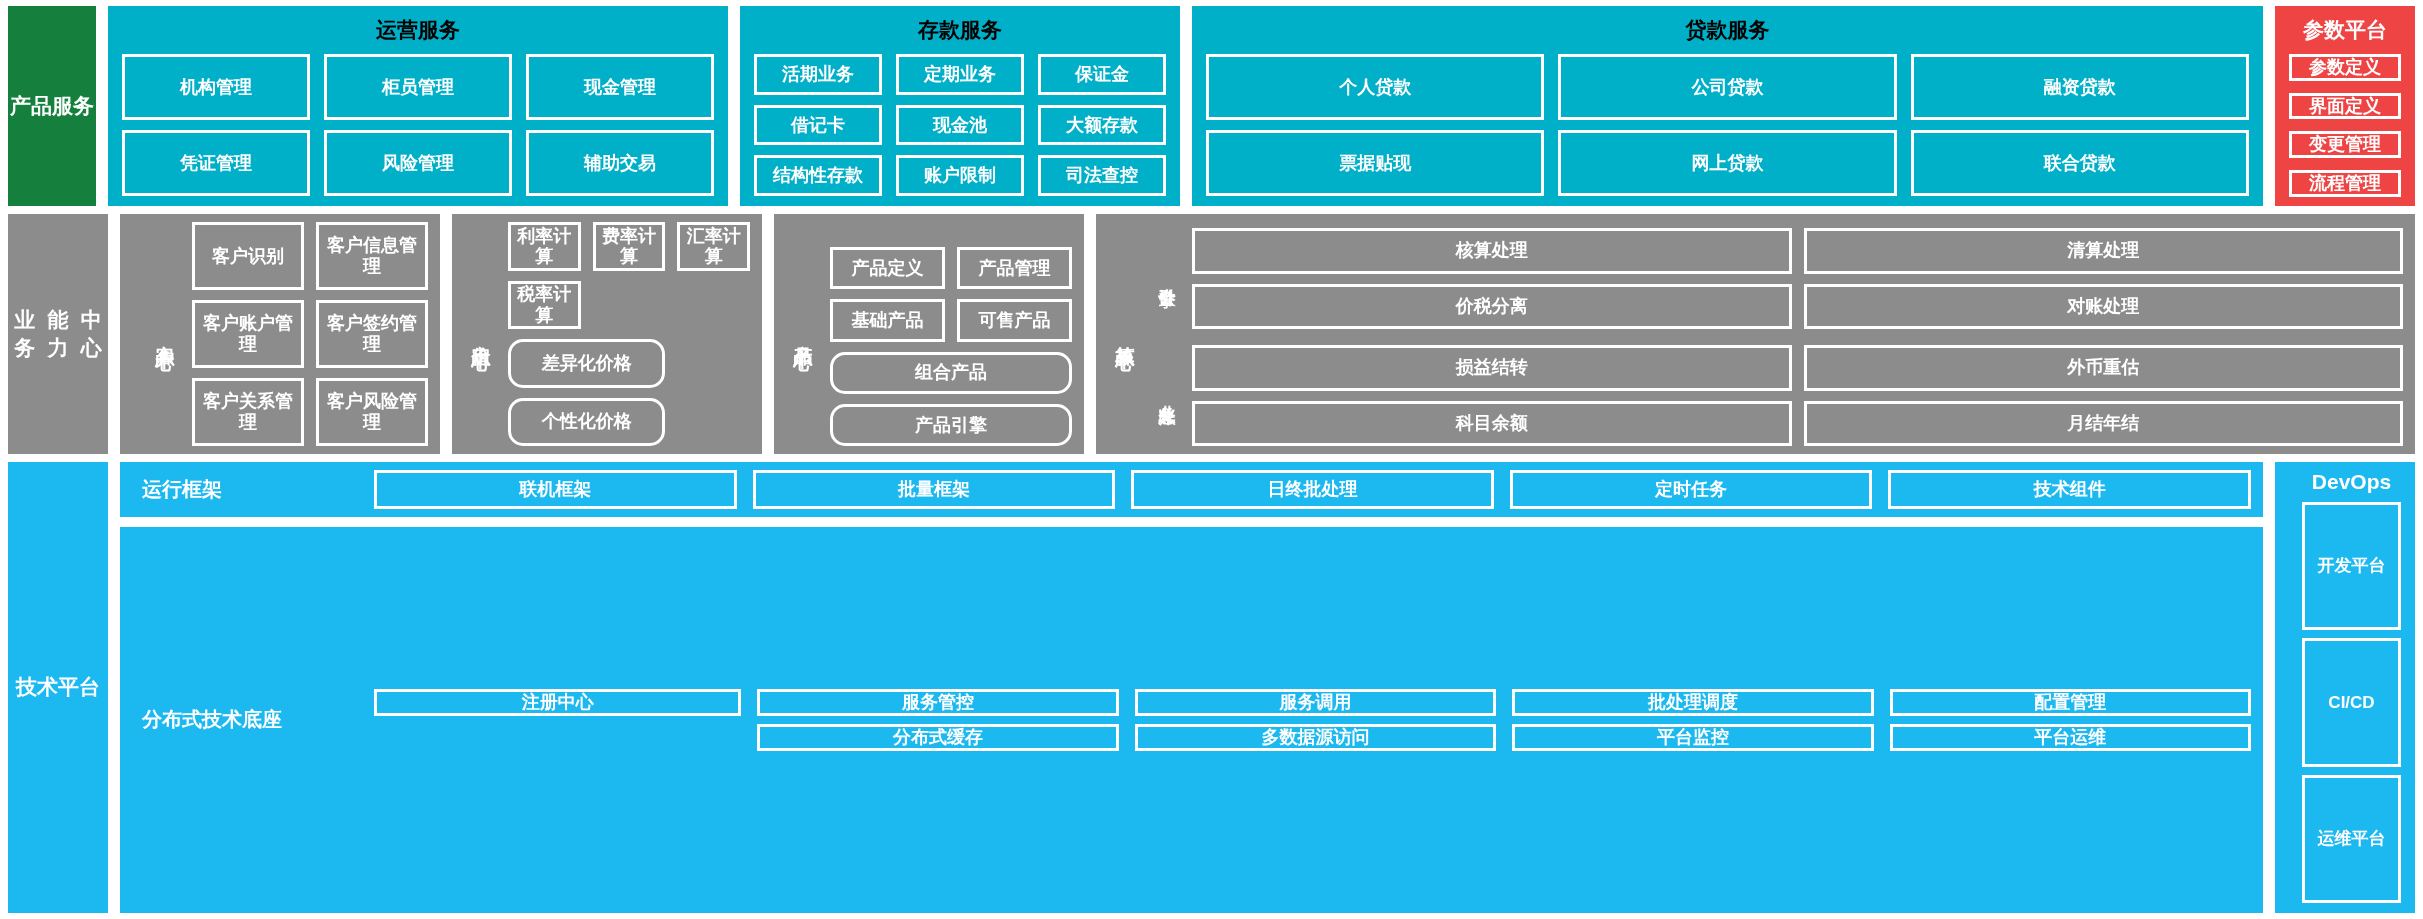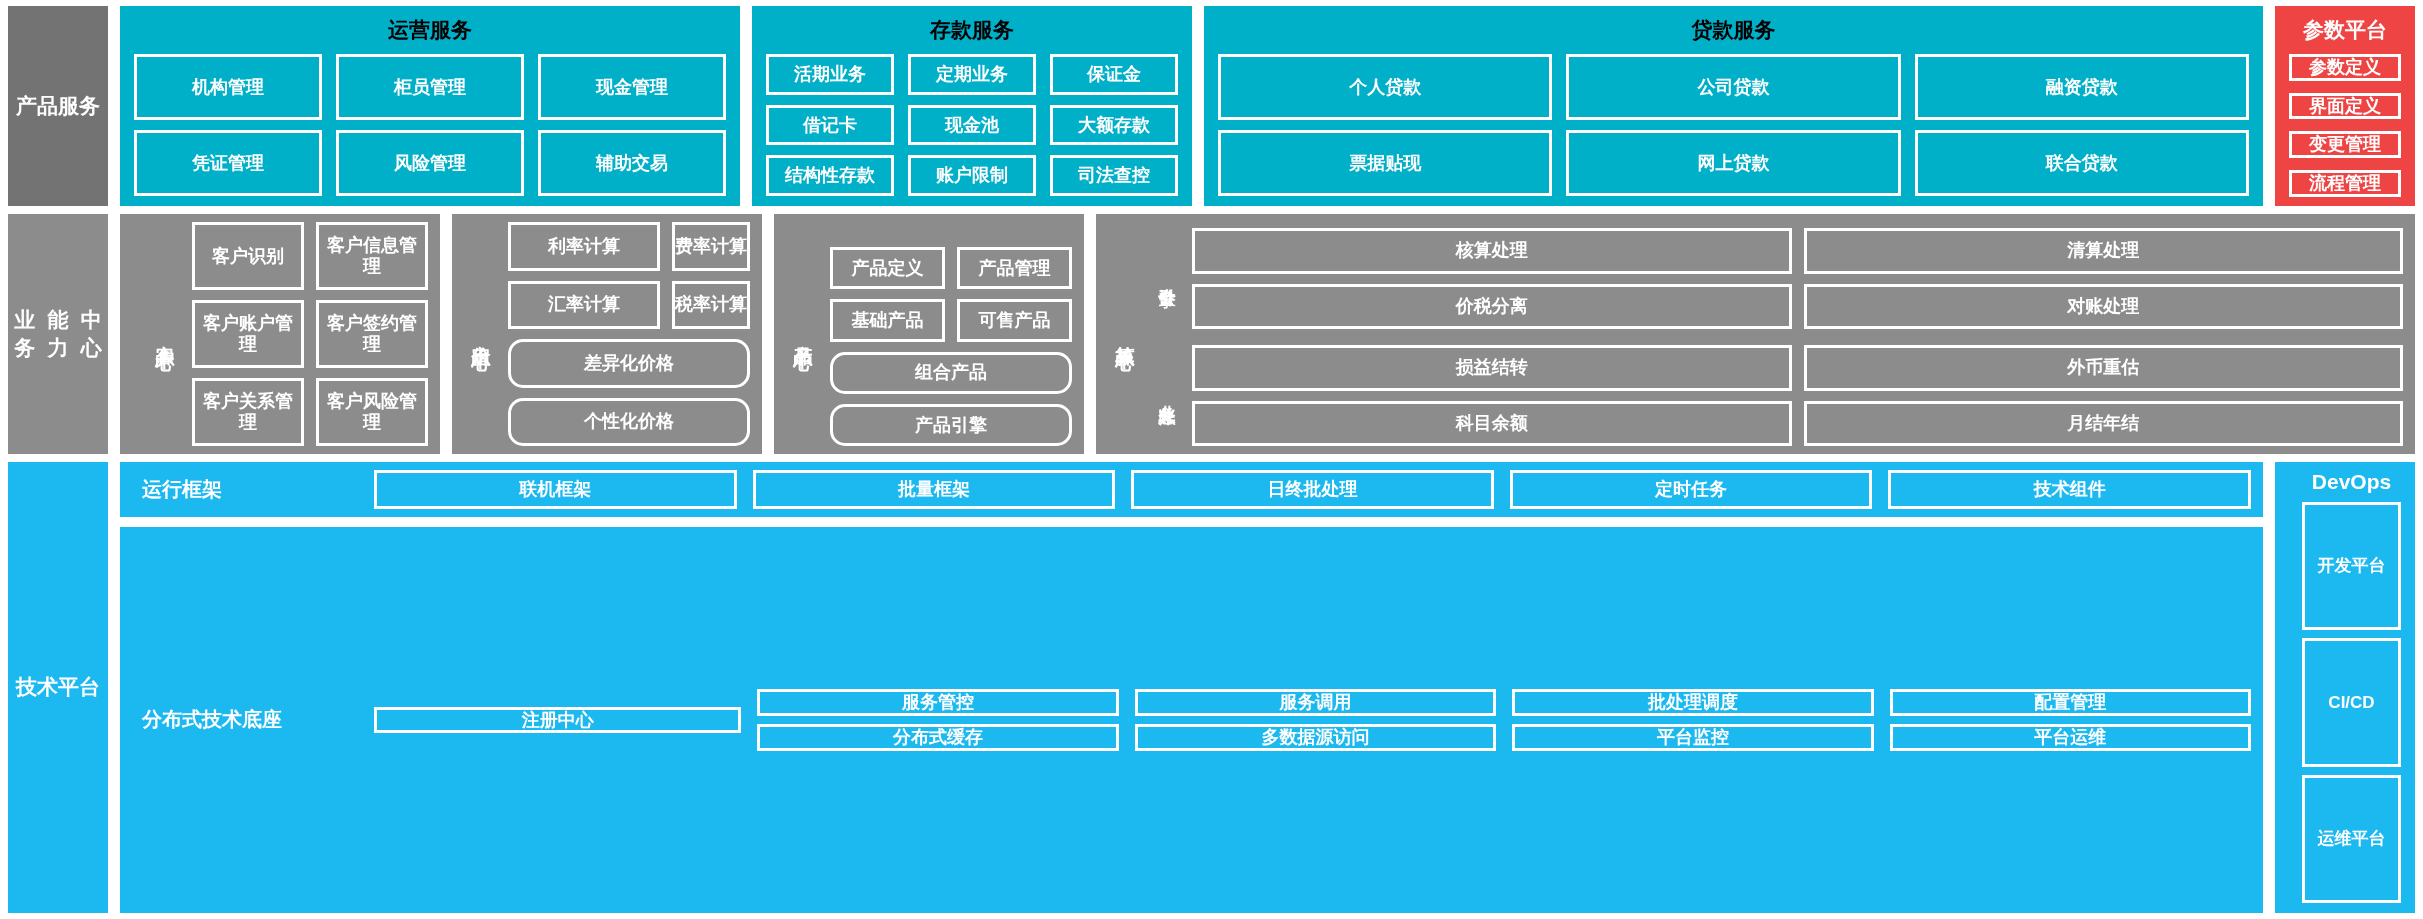--- a/index.html
+++ b/index.html
@@ -17,21 +17,21 @@
   }
   .vlabel{
     writing-mode:vertical-rl;text-orientation:upright;
     color:#ffffff;font-weight:bold;letter-spacing:2px;
     display:flex;align-items:center;justify-content:center;
     box-sizing:border-box;
   }
   
   .row1{display:flex;gap:12px;height:200px;}
   .r1-left{
-    width:100px;background:#737373;color:#fff;font-weight:bold;font-size:21px;
+    width:88px;background:#15803d;color:#fff;font-weight:bold;font-size:21px;
     display:flex;align-items:center;justify-content:center;text-align:center;
     line-height:1.35;box-sizing:border-box;
   }
   .svc{
     background:#00AFC8;box-sizing:border-box;padding:6px 14px 10px 14px;
     display:flex;flex-direction:column;
   }
   .svc-title{color:#000000;font-weight:bold;font-size:21px;text-align:center;margin:4px 0 10px 0;}
   .svc-grid{display:grid;gap:10px 14px;flex:1;}
   .svc .cell{font-size:18px;}
@@ -55,21 +55,21 @@
     width:100px;background:#8C8C8C;color:#fff;font-weight:bold;font-size:21px;
     display:flex;align-items:center;justify-content:center;text-align:center;
     line-height:1.35;box-sizing:border-box;
   }
   .center{background:#8C8C8C;box-sizing:border-box;padding:8px 12px;display:flex;gap:10px;}
   .center .vlabel{font-size:19px;flex:0 0 34px;}
   .center .cell{font-size:18px;}
   .c-cust{flex:0 0 320px;padding-left:28px;}
   .c-cust .grid{display:grid;grid-template-columns:repeat(2,1fr);grid-template-rows:repeat(3,1fr);gap:10px 12px;flex:1;}
   .c-price{flex:0 0 310px;}
-  .c-price .grid{display:grid;grid-template-columns:repeat(1,1fr);grid-template-rows:repeat(4,1fr);gap:10px 12px;flex:1;}
+  .c-price .grid{display:grid;grid-template-columns:repeat(3,1fr);grid-template-rows:repeat(4,1fr);gap:10px 12px;flex:1;}
   .c-prod{flex:0 0 310px;}
   .c-prod .grid{display:grid;grid-template-columns:repeat(2,1fr);grid-template-rows:repeat(4,1fr);gap:10px 12px;flex:1;margin-top:25px;}
   .span2{grid-column:1 / span 2;border-radius:15px;}
   .c-acct{flex:1 1 auto;}
   .acct-body{display:flex;flex-direction:column;gap:10px;flex:1;}
   .acct-sub{display:flex;gap:10px;flex:1;}
   .acct-sub .vlabel{font-size:17px;flex:0 0 30px;letter-spacing:1px;}
   .acct-sub .grid{display:grid;grid-template-columns:repeat(2,1fr);grid-template-rows:repeat(2,1fr);gap:10px 12px;flex:1;margin-top:6px;}
 
   
@@ -79,21 +79,21 @@
     display:flex;align-items:center;justify-content:center;text-align:center;
     line-height:1.35;box-sizing:border-box;
   }
   .tech-main{flex:1 1 auto;display:flex;flex-direction:column;gap:10px;}
   .tech-strip{background:#1CB8F0;box-sizing:border-box;padding:8px 12px;display:flex;align-items:center;gap:12px;}
   .strip-label{color:#fff;font-weight:bold;font-size:20px;flex:0 0 220px;text-align:left;padding-left:10px;}
   .strip-cells{display:flex;gap:16px;flex:1;}
   .strip-cells .cell{flex:1;font-size:18px;padding:6px 0;}
   .tech-run{flex:0 0 46px;}
   .tech-base{flex:1 1 auto;}
-  .base-cells{display:flex;gap:16px;flex:1;align-items:center;}
+  .base-cells{display:flex;gap:16px;flex:1;align-items:flex-start;}
   .base-reg{flex:1;font-size:18px;}
   .base-col{flex:1;display:flex;flex-direction:column;gap:8px;}
   .base-col .cell{flex:1;font-size:18px;}
   .devops{
     flex:0 0 140px;background:#1CB8F0;box-sizing:border-box;
     padding:6px 14px 10px 27px;display:flex;flex-direction:column;
   }
   .devops-title{color:#fff;font-weight:bold;font-size:21px;text-align:center;margin:2px 0 8px 0;}
   .devops-list{display:flex;flex-direction:column;gap:8px;flex:1;}
   .devops-list .cell{font-size:17px;flex:1;}

